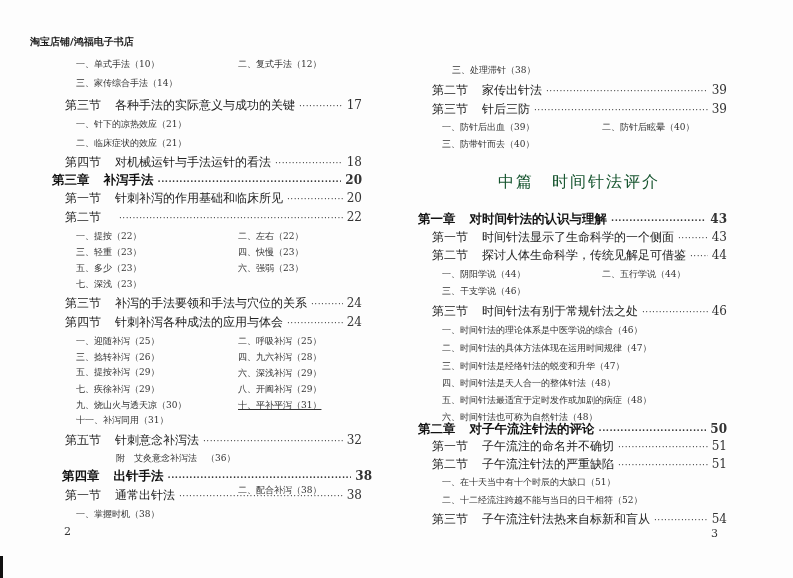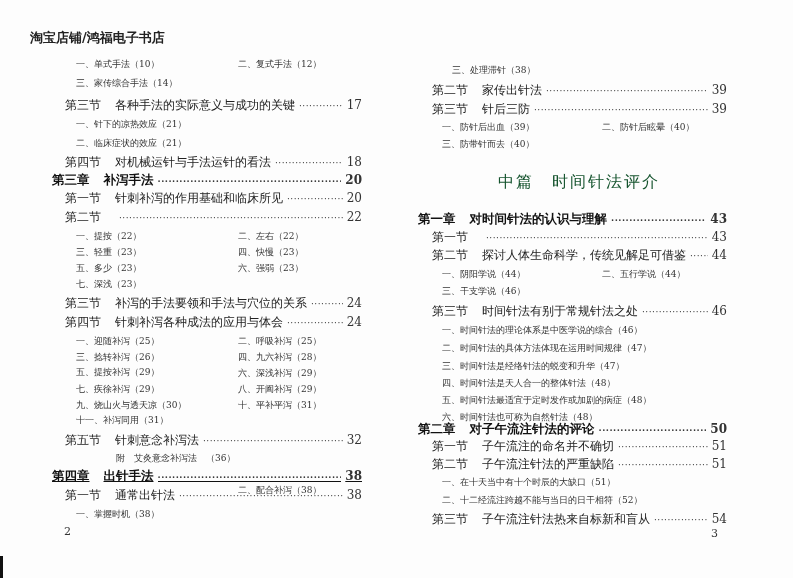--- a/index.html
+++ b/index.html
@@ -1,20 +1,20 @@
 <!DOCTYPE html>
 <html><head>
 <meta charset="utf-8">
 <style>
   html, body { margin:0; padding:0; }
   body {
     width:793px; height:578px; background:#fdfdfd; position:relative; overflow:hidden;
     font-family:"DejaVu Serif", "Liberation Serif", serif; color:#1c1c1c;
   }
-  .watermark { position:absolute; left:30px; top:29px; font-size:13px; font-weight:bold; color:#222; }
+  .watermark { position:absolute; left:30px; top:35px; font-size:10px; font-weight:bold; color:#222; }
   .page { position:absolute; top:0; }
   .page.left { left:0; width:400px; }
   .page.right { left:400px; width:393px; }
   .line { position:absolute; white-space:nowrap; display:flex; align-items:baseline; }
   .ch { font-size:12.5px; font-weight:bold; color:#111; }
   .sec { font-size:12px; color:#222; }
   .lbl-gap { display:inline-block; width:14px; }
   .dots { flex:1; overflow:hidden; margin:0 4px; color:#333; font-size:9px; letter-spacing:0.5px; }
   .dots::before { content:"··························································································································"; }
   .pg { font-size:12px; color:#333; }
@@ -92,31 +92,31 @@
     </div>
     <div class="pair" style="left: 76px; top: 335px;">一、迎随补泻（25）</div>
     <div class="pair" style="left: 238px; top: 335px;">二、呼吸补泻（25）</div>
     <div class="pair" style="left: 76px; top: 351px;">三、捻转补泻（26）</div>
     <div class="pair" style="left: 238px; top: 351px;">四、九六补泻（28）</div>
     <div class="pair" style="left: 76px; top: 366px;">五、提按补泻（29）</div>
     <div class="pair" style="left: 238px; top: 367px;">六、深浅补泻（29）</div>
     <div class="pair" style="left: 76px; top: 383px;">七、疾徐补泻（29）</div>
     <div class="pair" style="left: 238px; top: 383px;">八、开阖补泻（29）</div>
     <div class="pair" style="left: 76px; top: 399px;">九、烧山火与透天凉（30）</div>
-    <div class="pair" style="left: 238px; top: 399px;">十、平补平泻（31）</div>
+    <div class="pair" style="left: 238px; top: 399px; text-decoration: underline;">十、平补平泻（31）</div>
     <div class="pair" style="left: 76px; top: 414px;">十一、补泻同用（31）</div>
     <div class="line sec" style="left: 65px; width: 297px; top: 432px;">
       <span>第五节</span>
       <span class="lbl-gap"></span>
       <span>针刺意念补泻法</span>
       <span class="dots"></span>
       <span class="pg">32</span>
     </div>
     <div class="pair" style="left: 76px; top: 452px; padding-left: 40px;">附　艾灸意念补泻法　（36）</div>
-    <div class="line ch" style="left: 52px; width: 310px; top: 468px; text-decoration: underline;">
+    <div class="line ch" style="left: 62px; width: 310px; top: 468px;">
       <span>第四章</span>
       <span class="lbl-gap"></span>
       <span>出针手法</span>
       <span class="dots"></span>
       <span class="pg">38</span>
     </div>
     <div class="line sec" style="left: 65px; width: 297px; top: 487px;">
       <span>第一节</span>
       <span class="lbl-gap"></span>
       <span>通常出针法</span>
@@ -151,20 +151,21 @@
     <div class="line ch" style="left: 18px; width: 309px; top: 211px;">
       <span>第一章</span>
       <span class="lbl-gap"></span>
       <span>对时间针法的认识与理解</span>
       <span class="dots"></span>
       <span class="pg">43</span>
     </div>
     <div class="line sec" style="left: 32px; width: 295px; top: 229px;">
       <span>第一节</span>
       <span class="lbl-gap"></span>
+      <span>时间针法显示了生命科学的一个侧面</span>
       <span class="dots"></span>
       <span class="pg">43</span>
     </div>
     <div class="line sec" style="left: 32px; width: 295px; top: 247px;">
       <span>第二节</span>
       <span class="lbl-gap"></span>
       <span>探讨人体生命科学，传统见解足可借鉴</span>
       <span class="dots"></span>
       <span class="pg">44</span>
     </div>

